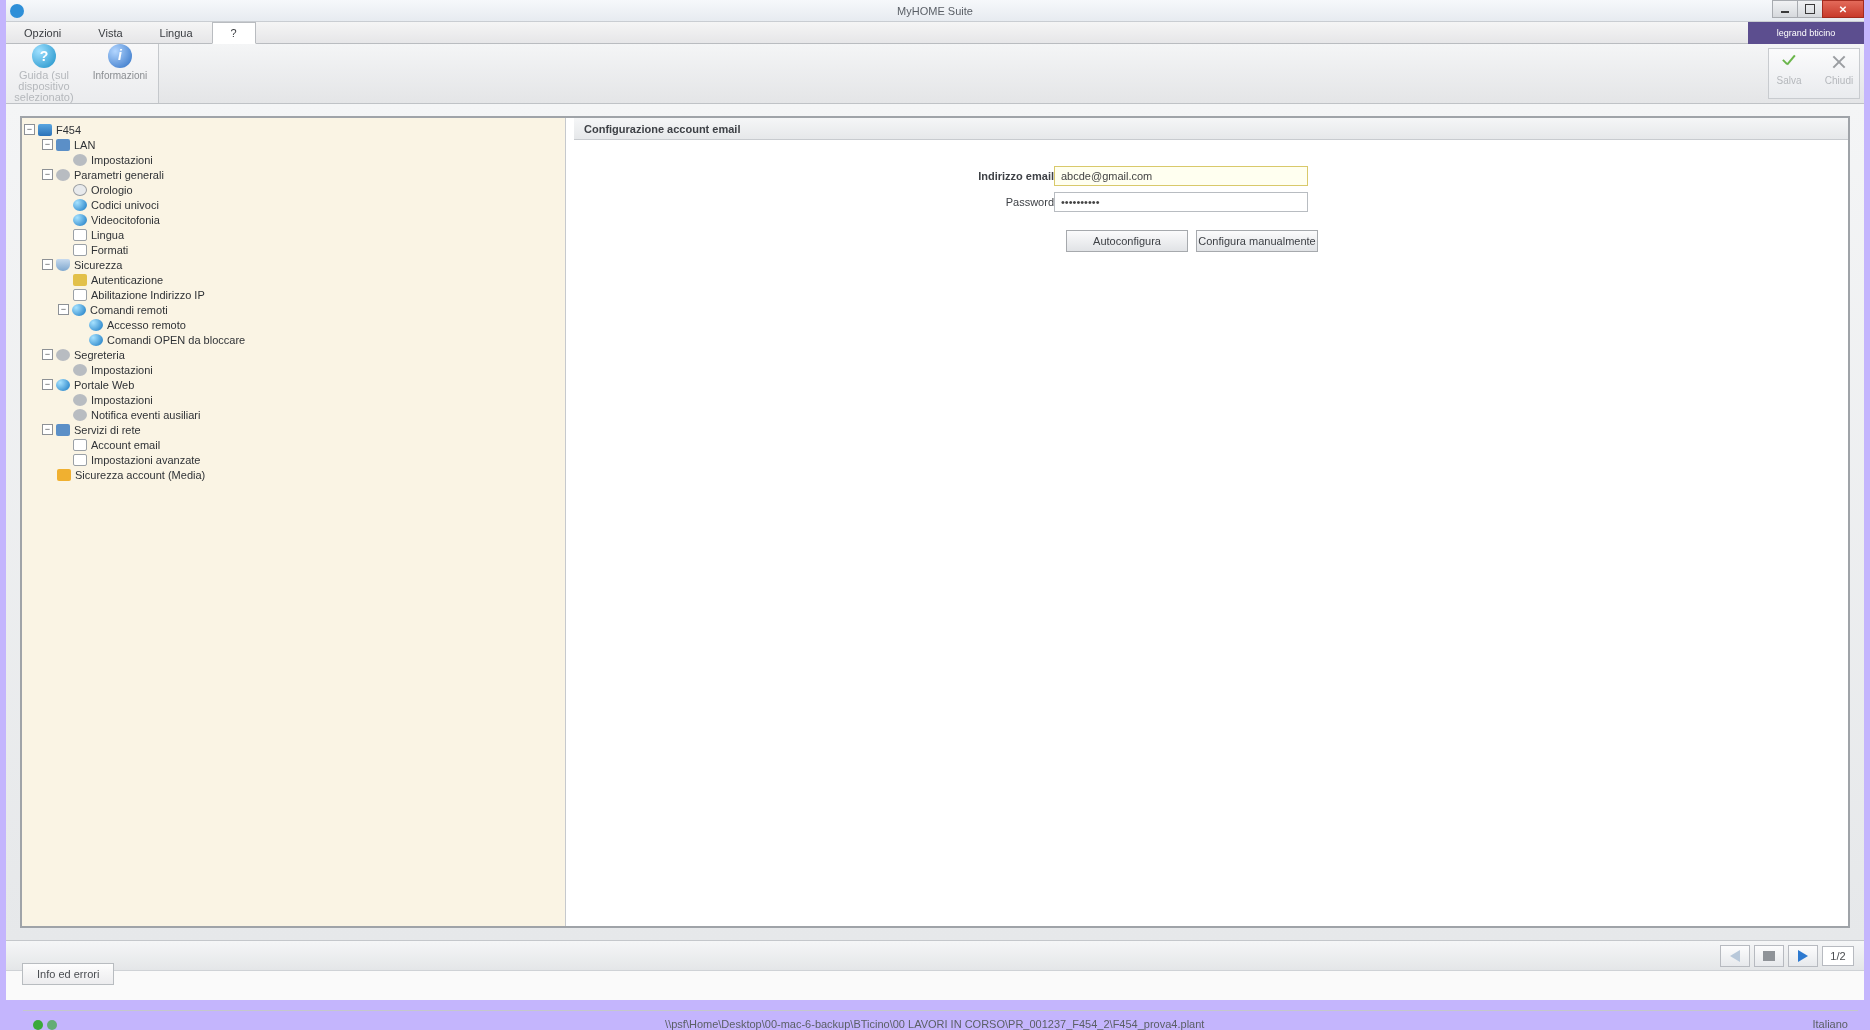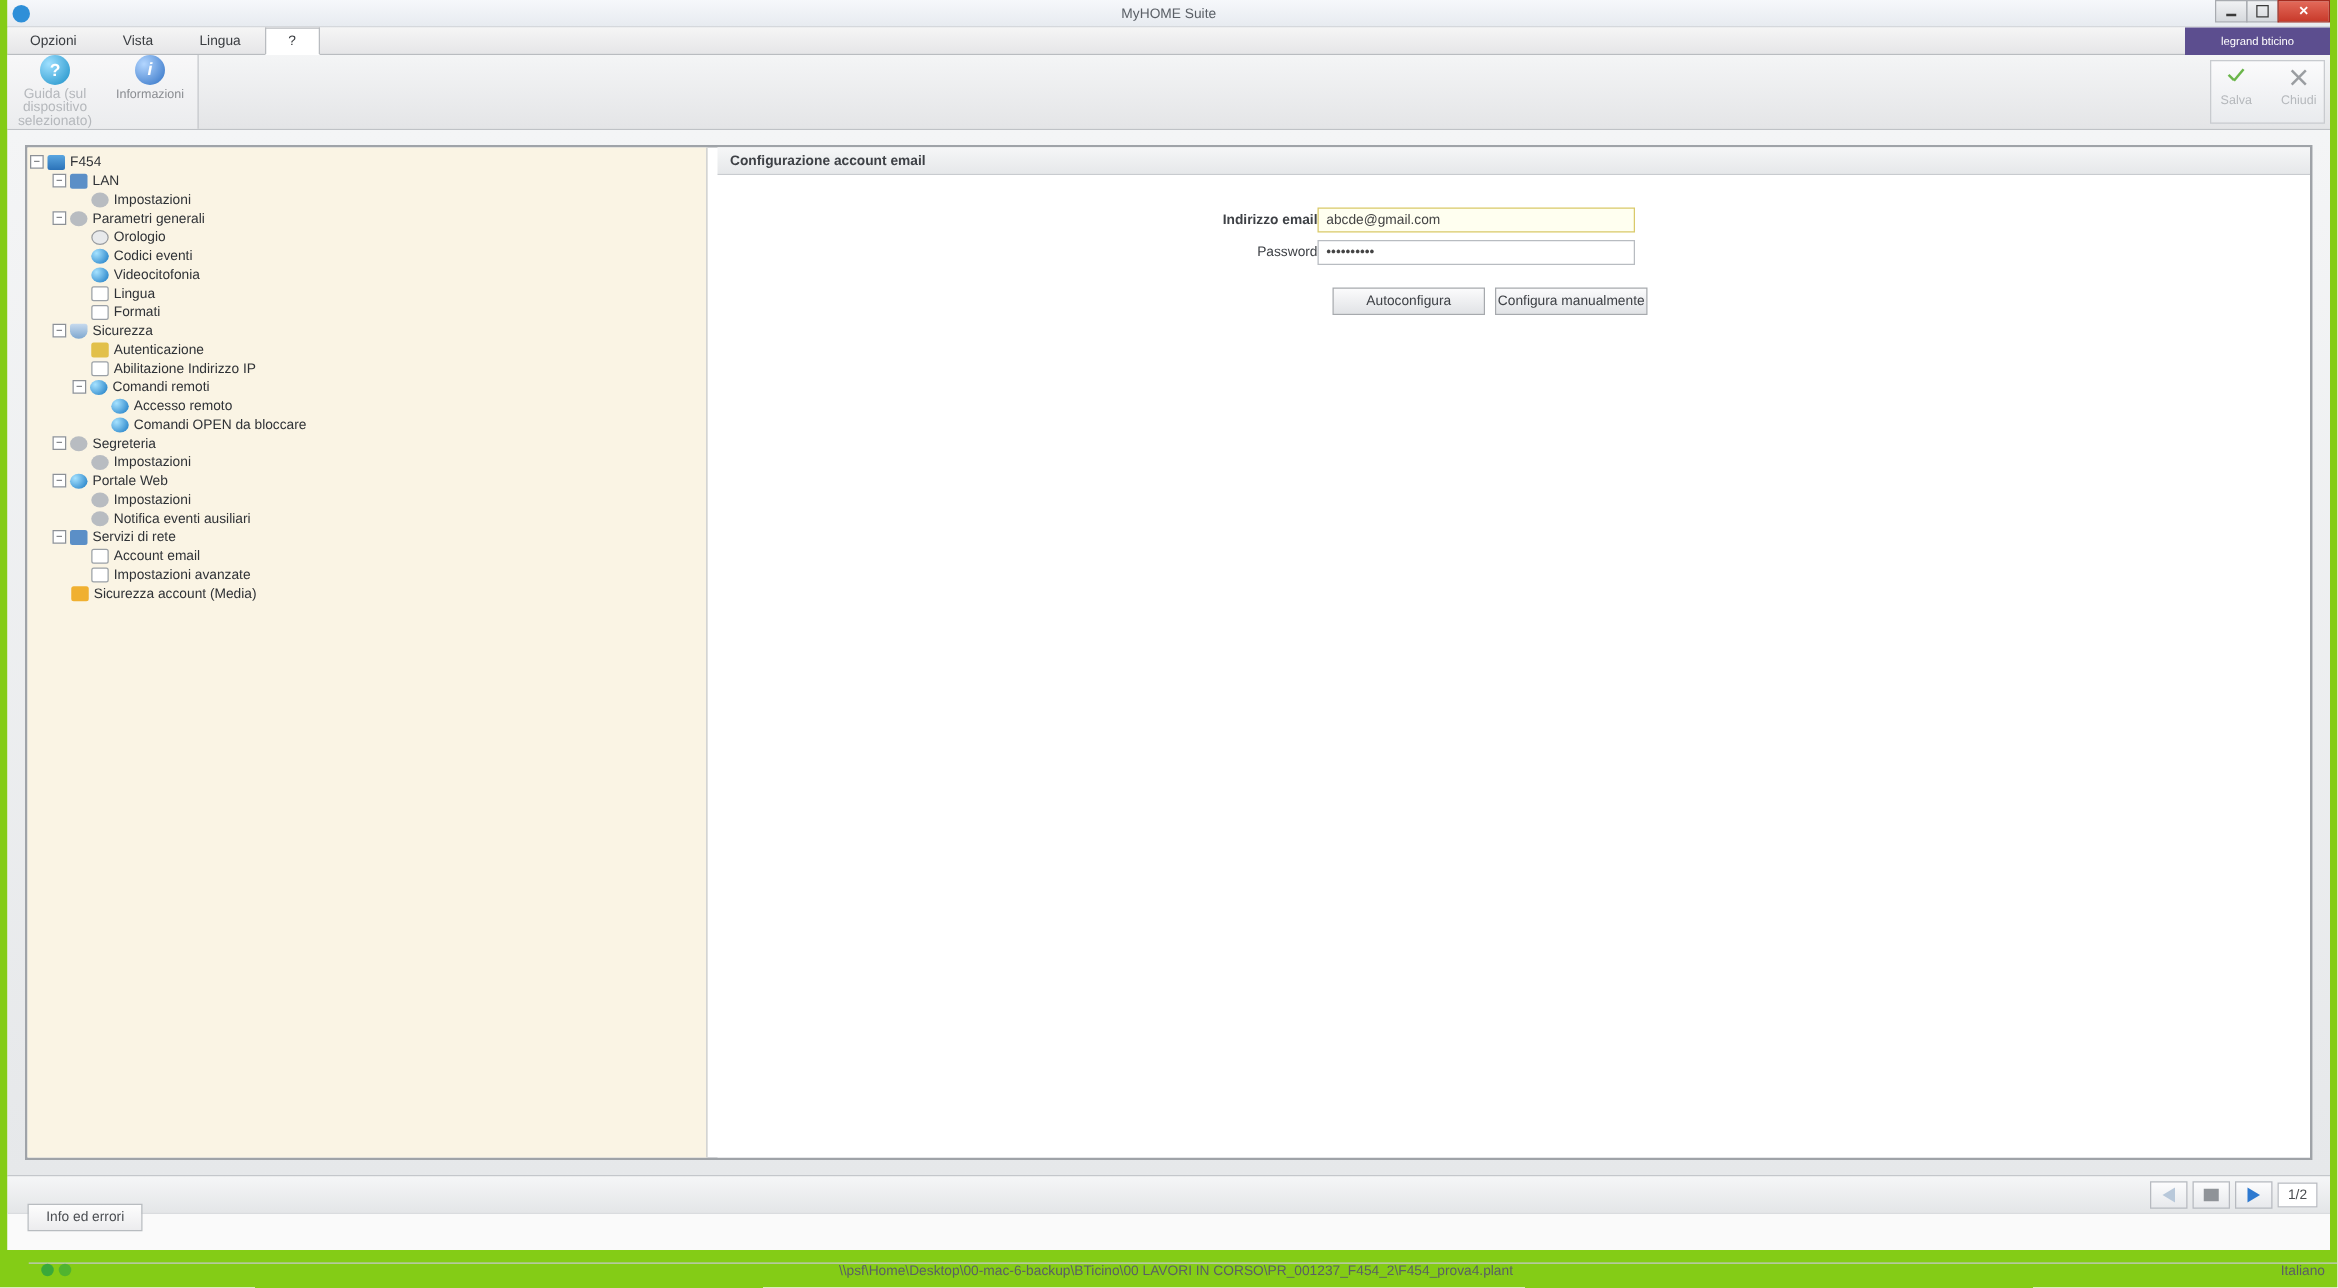--- a/index.html
+++ b/index.html
@@ -1,19 +1,19 @@
 <!DOCTYPE html>
 <html><head>
 <meta charset="utf-8">
 <style>
 * { box-sizing: border-box; margin: 0; padding: 0; font-family: Tahoma, Arial, sans-serif; font-size: 11px; }
 body { background: #f0f0f0; width: 1870px; height: 1030px; overflow: hidden; position: relative; }
 
 
-.outer { position: absolute; top: 0; left: 0; width: 1870px; height: 1030px; background: #84cc16; }
+.outer { position: absolute; top: 0; left: 0; width: 1870px; height: 1030px; background: #c4b5fd; }
 
 
 .window { position: absolute; top: 0; left: 6px; width: 1858px; height: 1000px; background: #fff; }
 
 
 .titlebar { position: relative; height: 22px; background: linear-gradient(#f6f8fb,#e7ebf0); border-bottom: 1px solid #c9cdd2; display: flex; align-items: center; }
 .titlebar .app-icon { width:14px; height:14px; border-radius:50%; background:#2e8fd8; margin-left:4px; }
 .titlebar .title { position:absolute; left:0; right:0; text-align:center; color:#5a5f66; font-size:11px; }
 .win-controls { position:absolute; right:0; top:0; height:18px; display:flex; }
 .win-btn { width:26px; height:18px; border:1px solid #a8abb0; background:linear-gradient(#f1f2f4,#d6d9dd); display:flex; align-items:center; justify-content:center; margin-left:-1px; }
@@ -90,21 +90,21 @@
 .nav-btn.back.disabled::before{ border-right-color:#b8c8da; }
 .nav-btn.home::before{content:""; width:12px; height:10px; background:#8f9398;}
 .nav-btn.fwd::before{content:""; width:0; height:0; border-top:6px solid transparent; border-bottom:6px solid transparent; border-left:10px solid #2d79d0;}
 .page-ind { width:32px; height:20px; border:1px solid #b7bac0; background:#fff; display:flex; align-items:center; justify-content:center; color:#4a4d51; }
 
 
 .footer-tabs { position:absolute; bottom:0; left:0; right:0; height:30px; background:#fafafa; border-top:1px solid #cfd2d6; }
 .footer-tab { position:absolute; left:16px; top:-8px; height:22px; padding:0 14px; border:1px solid #b8bcc0; background:linear-gradient(#fdfdfd,#ececee); display:flex; align-items:center; color:#4a4d51;}
 
 
-.statusbar { position:absolute; bottom:0; left:0; right:0; height:20px; background:linear-gradient(#eceef0,#dadd e0); border-top:1px solid #c5c8cc; display:flex; align-items:flex-start; justify-content:space-between; padding:0 10px; color:#5a5f65; font-size:10px;margin-left:23px; }
+.statusbar { position:absolute; bottom:0; left:0; right:12px; height:20px; background:linear-gradient(#eceef0,#dadd e0); border-top:1px solid #c5c8cc; display:flex; align-items:flex-end; justify-content:space-between; padding:0 10px; color:#5a5f65; font-size:10px;margin-left:23px; }
 .status-left{ display:flex; align-items:center; gap:4px;}
 .status-left .dot{ width:10px; height:10px; border-radius:50%; background:#3aa93a;}
 .status-left .dot2{ width:10px; height:10px; border-radius:50%; background:#3aa93a; opacity:0.7;}
 </style>
 </head>
 <body>
 
 <div class="outer">
 <div class="window">
 
@@ -174,21 +174,21 @@
                 <span>Parametri generali</span>
               </li>
               <li class="tree-row ind2">
                 <span class="noexp"></span>
                 <span class="ticon clock"></span>
                 <span>Orologio</span>
               </li>
               <li class="tree-row ind2">
                 <span class="noexp"></span>
                 <span class="ticon globe"></span>
-                <span>Codici eventi</span>
+                <span>Codici univoci</span>
               </li>
               <li class="tree-row ind2">
                 <span class="noexp"></span>
                 <span class="ticon globe"></span>
                 <span>Videocitofonia</span>
               </li>
               <li class="tree-row ind2">
                 <span class="noexp"></span>
                 <span class="ticon page"></span>
                 <span>Lingua</span>

